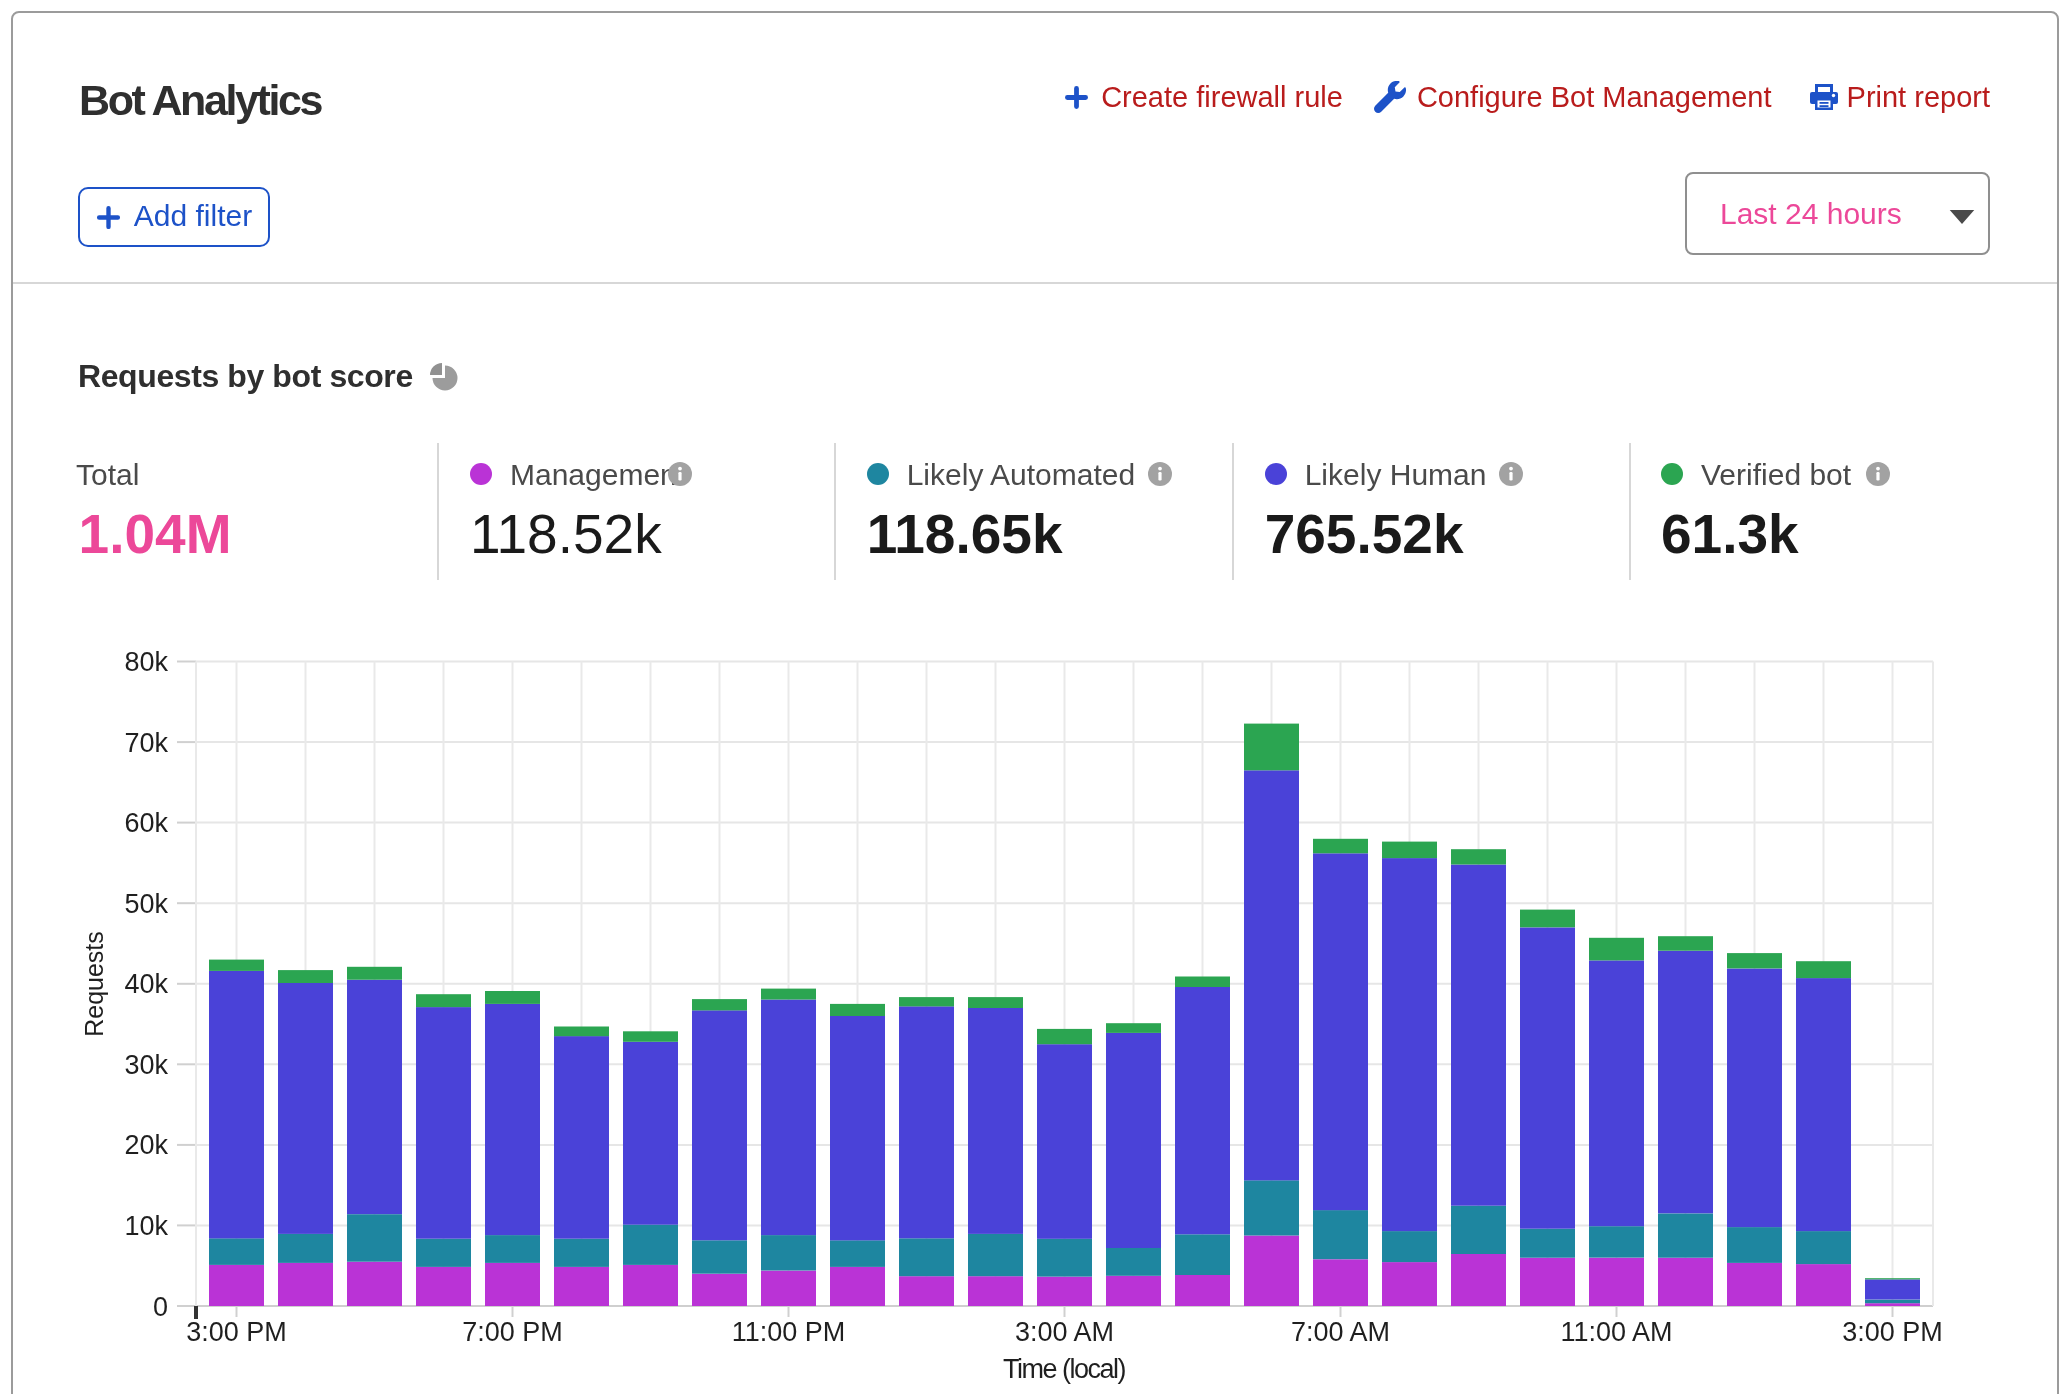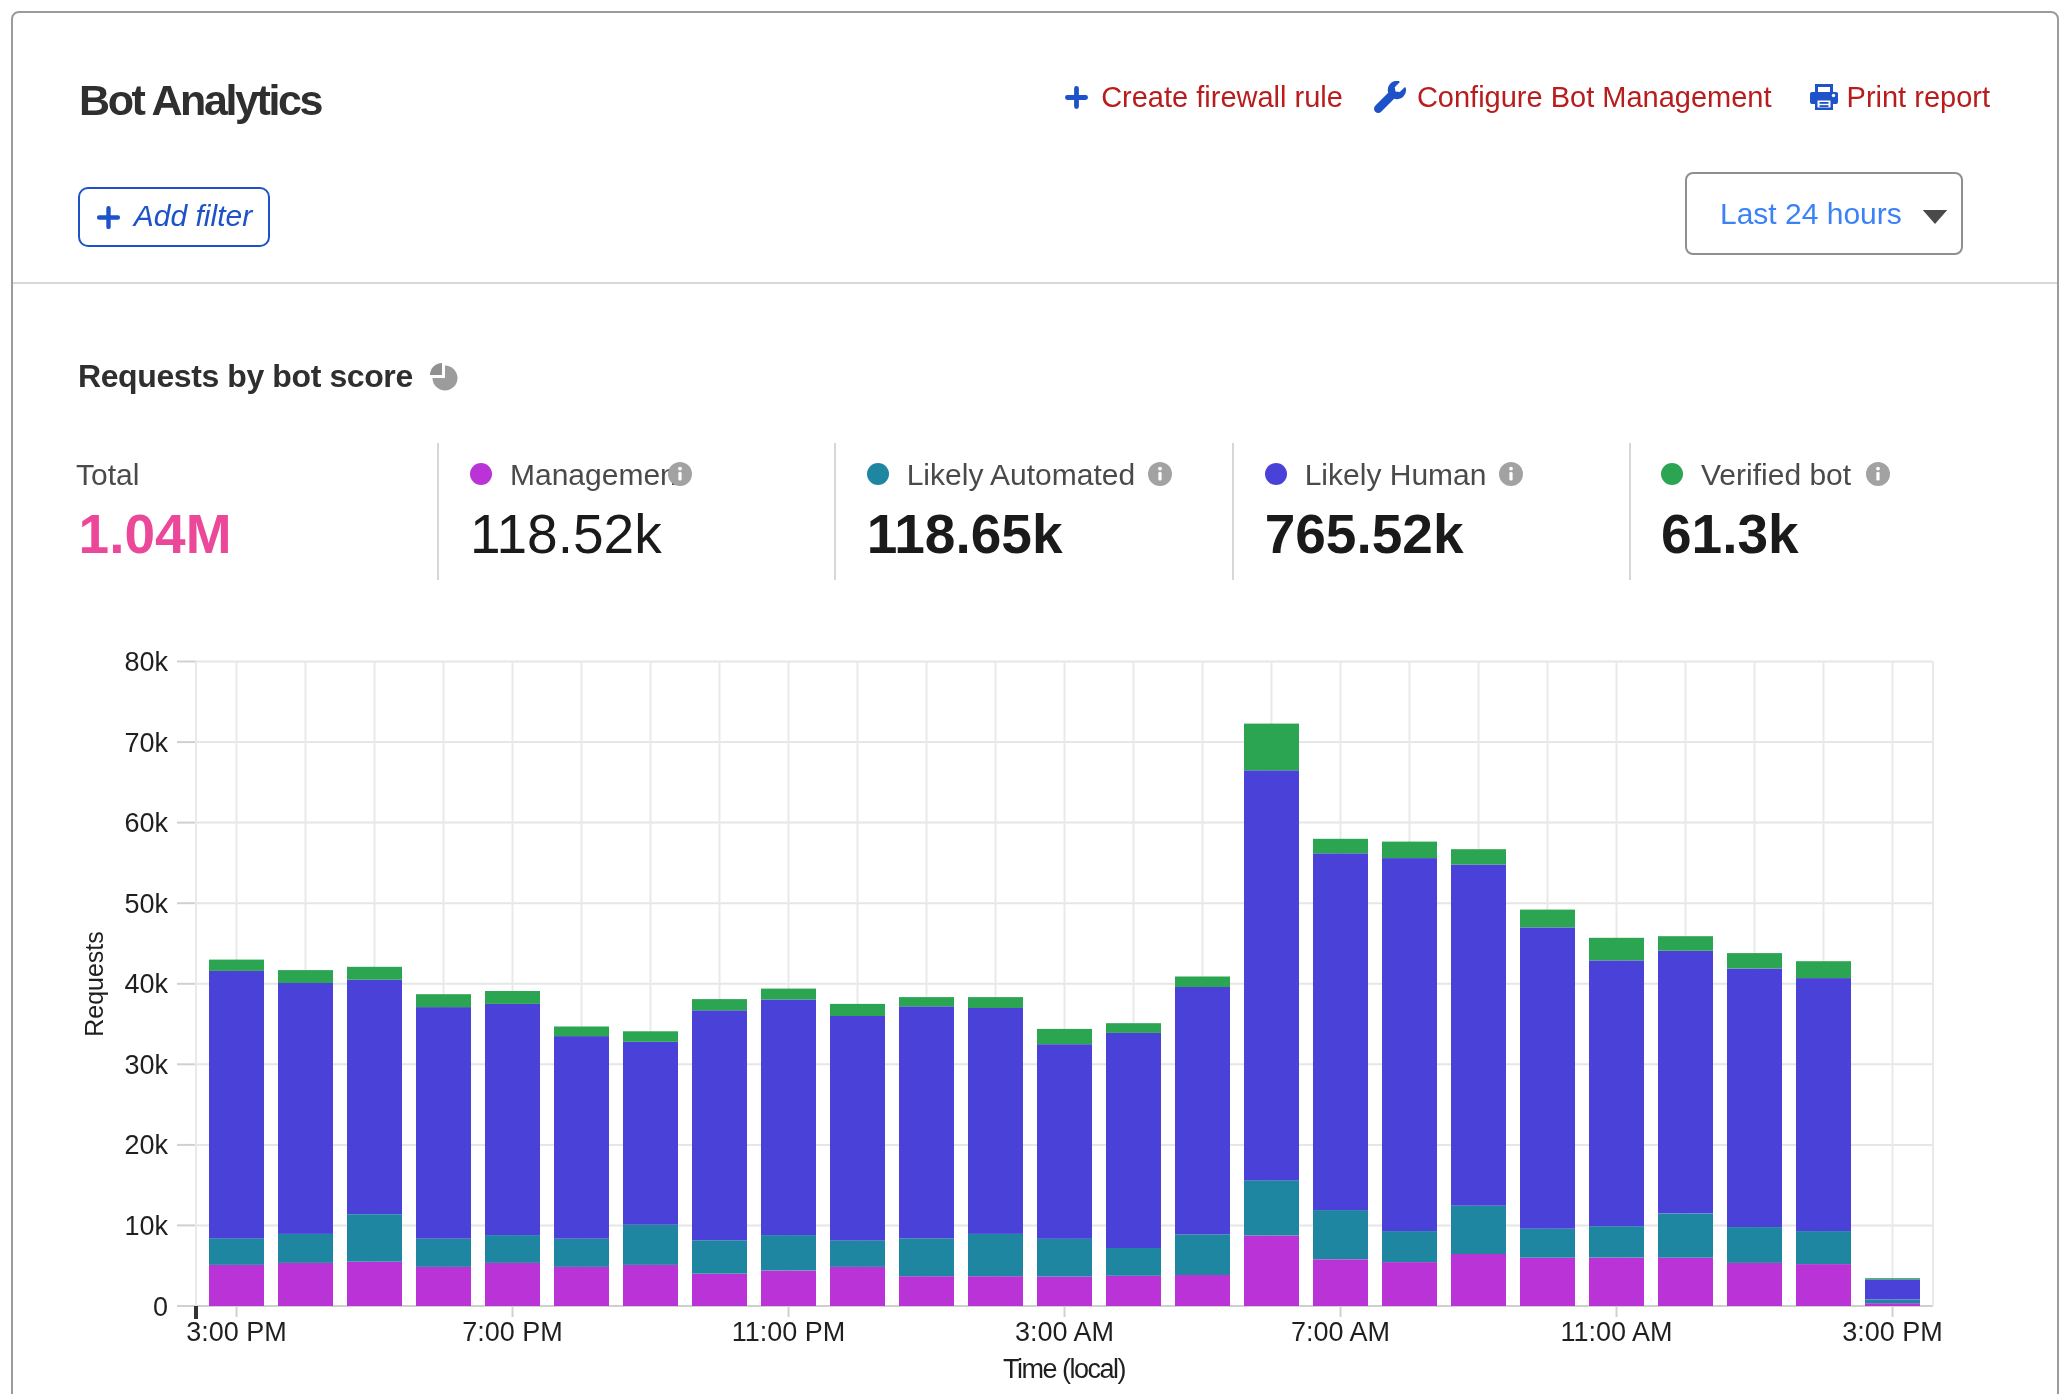--- a/index.html
+++ b/index.html
@@ -26,29 +26,29 @@
         <rect x="1" y="10" width="28" height="12" rx="2" fill="#1d52c8"></rect>
         <circle cx="24.5" cy="13.5" r="1.7" fill="#fff"></circle>
         <rect x="6" y="16" width="18" height="12" fill="#1d52c8"></rect>
         <rect x="8.5" y="18.5" width="13" height="7" fill="#fff"></rect>
         <rect x="10.5" y="20" width="9" height="1.8" fill="#1d52c8"></rect>
         <rect x="10.5" y="23.2" width="9" height="1.8" fill="#1d52c8"></rect>
       </svg>
     </span>
     <span>Print report</span>
   </div>
-<div class="abs" style="left:78px;top:187px;width:192px;height:60px;border:2px solid #1d52c8;border-radius:10px;display:flex;align-items:center;justify-content:center;color:#1d52c8;font-size:30px;font-style:italic;">
+<div class="abs" style="left:78px;top:187px;width:192px;height:60px;border:2px solid #1d52c8;border-radius:10px;display:flex;align-items:center;justify-content:center;color:#1d52c8;font-size:30px;">
     <span style="margin-right:13px;display:flex;">
       <svg width="25" height="25" viewBox="0 0 24 24" style="display:block">
         <path d="M12 3v18M3 12h18" stroke="#1d52c8" stroke-width="4.2" stroke-linecap="round"></path>
       </svg>
     </span>
     <span style="position:relative;top:-1px;">Add filter</span>
   </div>
-<div class="abs" style="left:1685px;top:172px;width:278px;height:83px;border:2px solid #8f8f8f;border-radius:8px;display:flex;align-items:center;color:#3b82f6;font-size:30px;">
+<div class="abs" style="left:1685px;top:172px;width:305px;height:83px;border:2px solid #8f8f8f;border-radius:8px;display:flex;align-items:center;color:#ec4899;font-size:30px;">
     <span style="margin-left:33px;">Last 24 hours</span>
     <span style="position:absolute;right:10px;top:33px;">
       <svg width="32" height="19" viewBox="0 0 34 20" style="display:block">
         <path d="M4 3 L30 3 L17 18 Z" fill="#4a4a4a"></path>
       </svg>
     </span>
   </div>
 <div class="abs" style="left:13px;top:282px;width:2044px;height:2px;background:#d7d7d7;"></div>
 <div class="abs" style="left:78px;top:360px;font-size:32px;font-weight:bold;color:#2f2f2f;line-height:1;letter-spacing:-0.4px;">Requests by bot score</div>
 <svg style="position:absolute;left:427px;top:360px" width="34" height="34" viewBox="0 0 34 34">

